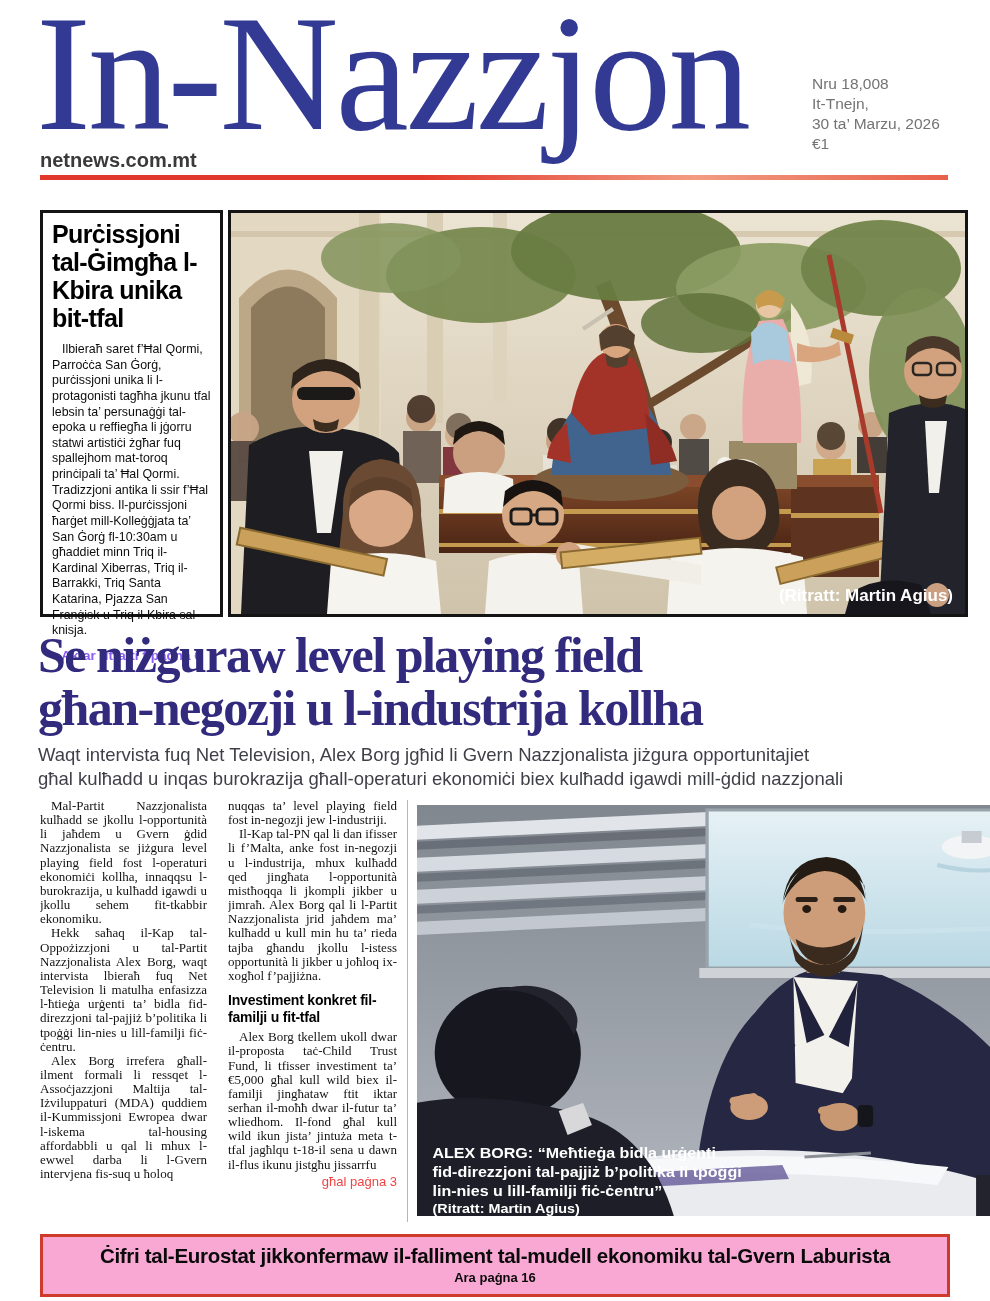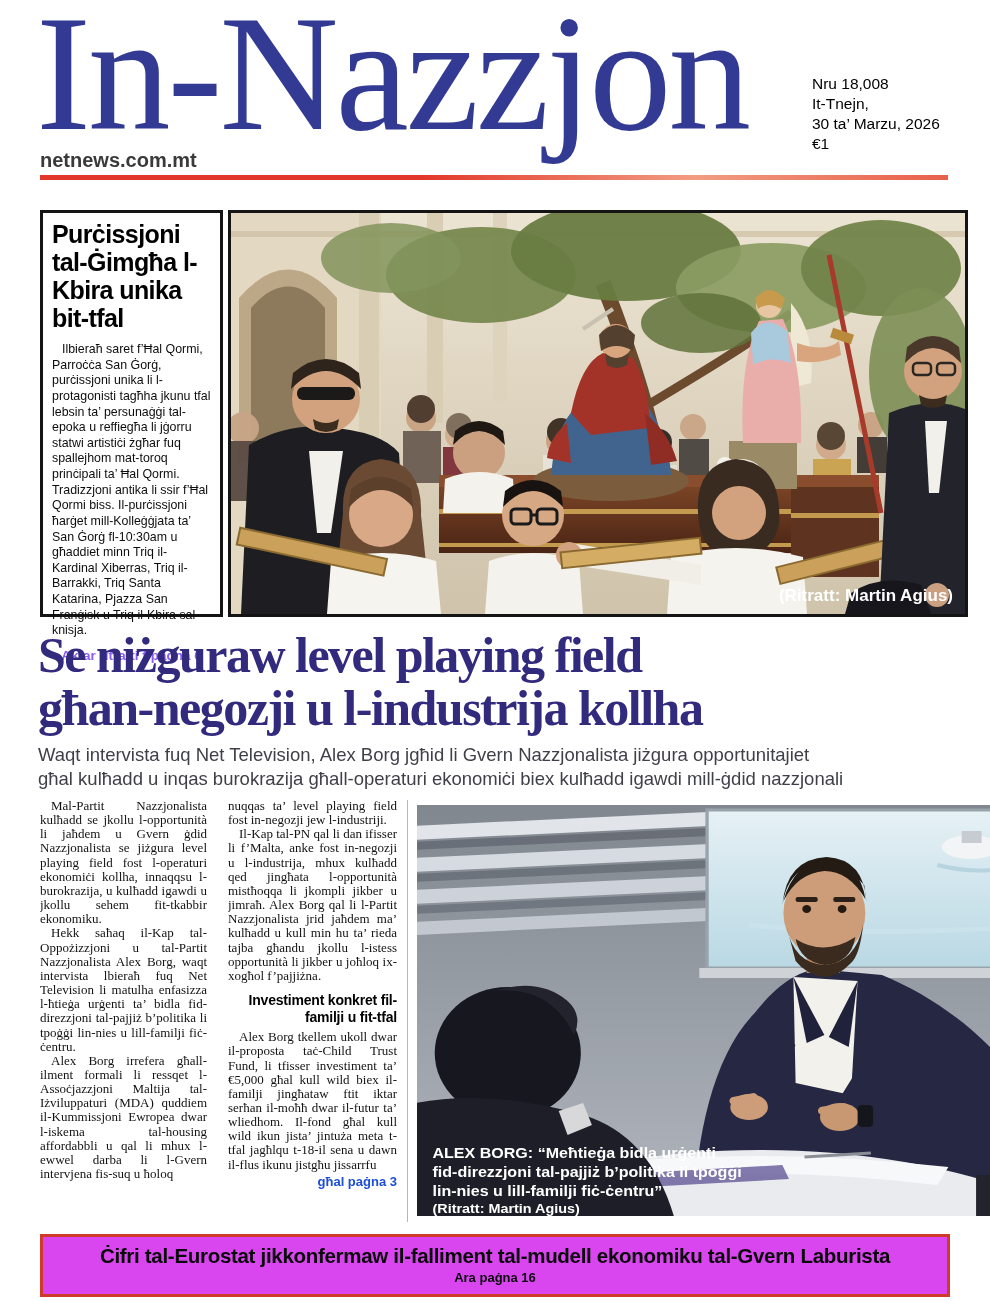--- a/index.html
+++ b/index.html
@@ -11,21 +11,21 @@
   
   .masthead-title{
     position:absolute; left:36px; top:-9px; z-index:2;
     font-family:"Liberation Serif", serif; font-weight:500;
     font-size:165px; line-height:1; letter-spacing:-3px; color:#333a93;
     white-space:nowrap;
   }
   .site-url{ position:absolute; left:40px; top:149px; font-weight:bold; font-size:20px; color:#3a3a3a; z-index:2;}
   .red-rule{ position:absolute; left:40px; top:175px; width:908px; height:5px; z-index:1;
     background:linear-gradient(90deg,#e2382b 0%,#e2382b 42%,#f29c82 72%,#e8604a 100%);}
-  .issue-meta{ position:absolute; left:812px; top:74px; font-size:15.5px; line-height:20px; color:#000000;}
+  .issue-meta{ position:absolute; left:812px; top:74px; font-size:15.5px; line-height:20px; color:#737373;}
   
   .side-box{ position:absolute; left:40px; top:210px; width:183px; height:407px;
     border:3px solid #141414; padding:7px 9px 6px 9px; background:#fff;}
   .side-box h2{ font-size:25px; line-height:1.12; letter-spacing:-0.6px; color:#000; margin-bottom:10px;}
   .side-box .sbody{ font-size:12.4px; line-height:1.26; color:#0d0d0d; text-indent:10px;}
   .side-box .more{ text-align:center; font-weight:bold; font-size:13.5px; margin-top:9px; color:#8b5cf6;}
   
   .photo1{ position:absolute; left:228px; top:210px; width:740px; height:407px;
     border:3px solid #141414; background:#cfc6b4;}
   .photo1 svg{ display:block; width:100%; height:100%;}
@@ -36,27 +36,27 @@
     font-weight:bold; font-size:50px; line-height:1.06; letter-spacing:-1.5px; color:#312a7d;font-family:Liberation Serif, serif;}
   .subheadline{ position:absolute; left:38px; top:743px; width:930px;
     font-size:18.5px; line-height:1.3; color:#3f3f48;}
   
   .colwrap p{ font-family:Liberation Serif, serif; font-size:13px; line-height:14.15px;
     text-align:justify; text-indent:11px; color:#121212;}
   .col1{ position:absolute; left:40px; top:799px; width:167px; height:427px; overflow:hidden;}
   .col2{ position:absolute; left:228px; top:799px; width:169px; height:427px; overflow:hidden;}
   .noindent{ text-indent:0 !important;}
   .col-subhead{ font-family:"Liberation Sans", sans-serif; font-weight:bold; font-size:14px;
-    line-height:1.22; letter-spacing:-0.2px; margin:9px 0 4px 0; color:#000;text-align:right;}
-  .continued{ font-family:"Liberation Sans", sans-serif; text-align:right; font-weight:bold;
-    font-size:13px; margin-top:2px; color:#1d4ed8;}
+    line-height:1.22; letter-spacing:-0.2px; margin:9px 0 4px 0; color:#000;}
+  .continued{ font-family:"Liberation Sans", sans-serif; text-align:right; font-weight:normal;
+    font-size:13px; margin-top:2px; color:#ef4444;}
   .vrule{ position:absolute; left:407px; top:800px; width:1px; height:422px; background:#b7b7b7;}
   
   .banner{ position:absolute; left:40px; top:1234px; width:910px; height:63px;
-    border:3px solid #cf3b2b; background:#d946ef; text-align:center;}
+    border:3px solid #cf3b2b; background:#f9a8d4; text-align:center;}
   .banner h3{ font-size:20.5px; letter-spacing:-0.3px; margin-top:7px; color:#0a0a0a;}
   .banner .sub{ font-size:13px; font-weight:bold; margin-top:2px; color:#0a0a0a;}
   
   .svg-cap{ font-family:"Liberation Sans", sans-serif; font-weight:bold; fill:#ffffff;}
 </style>
 </head>
 <body>
 
 <div class="page">
 

